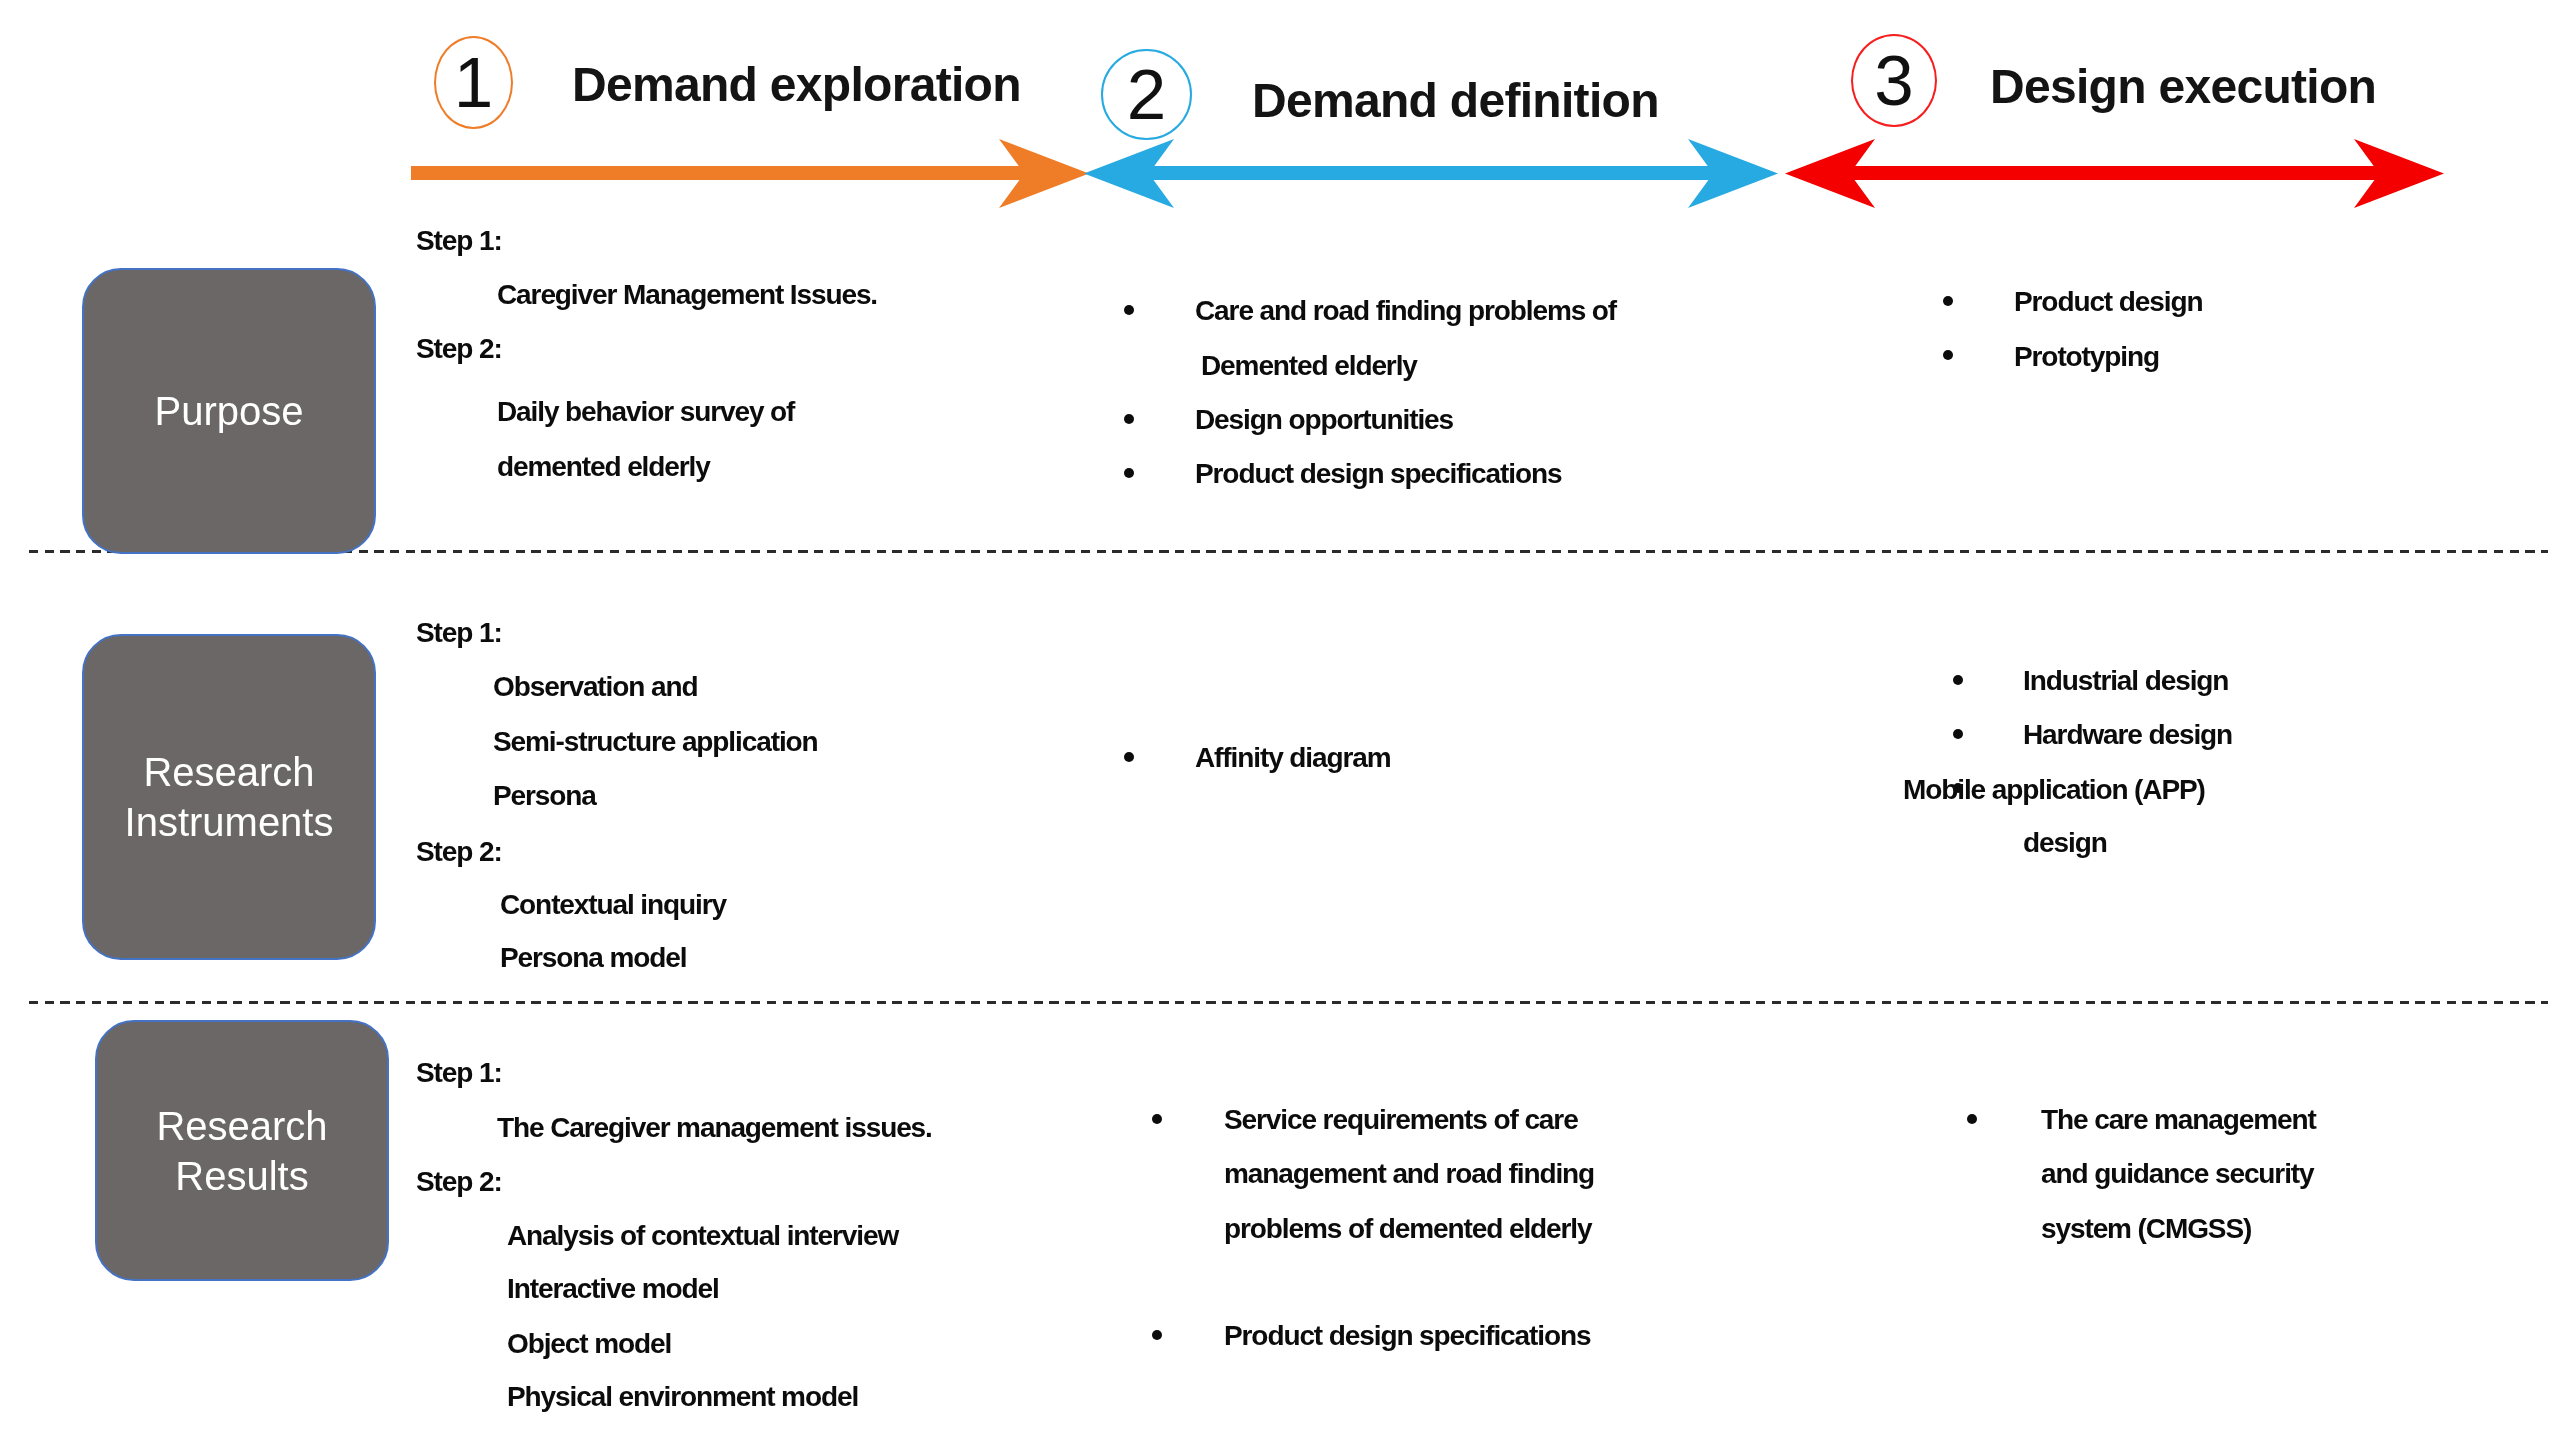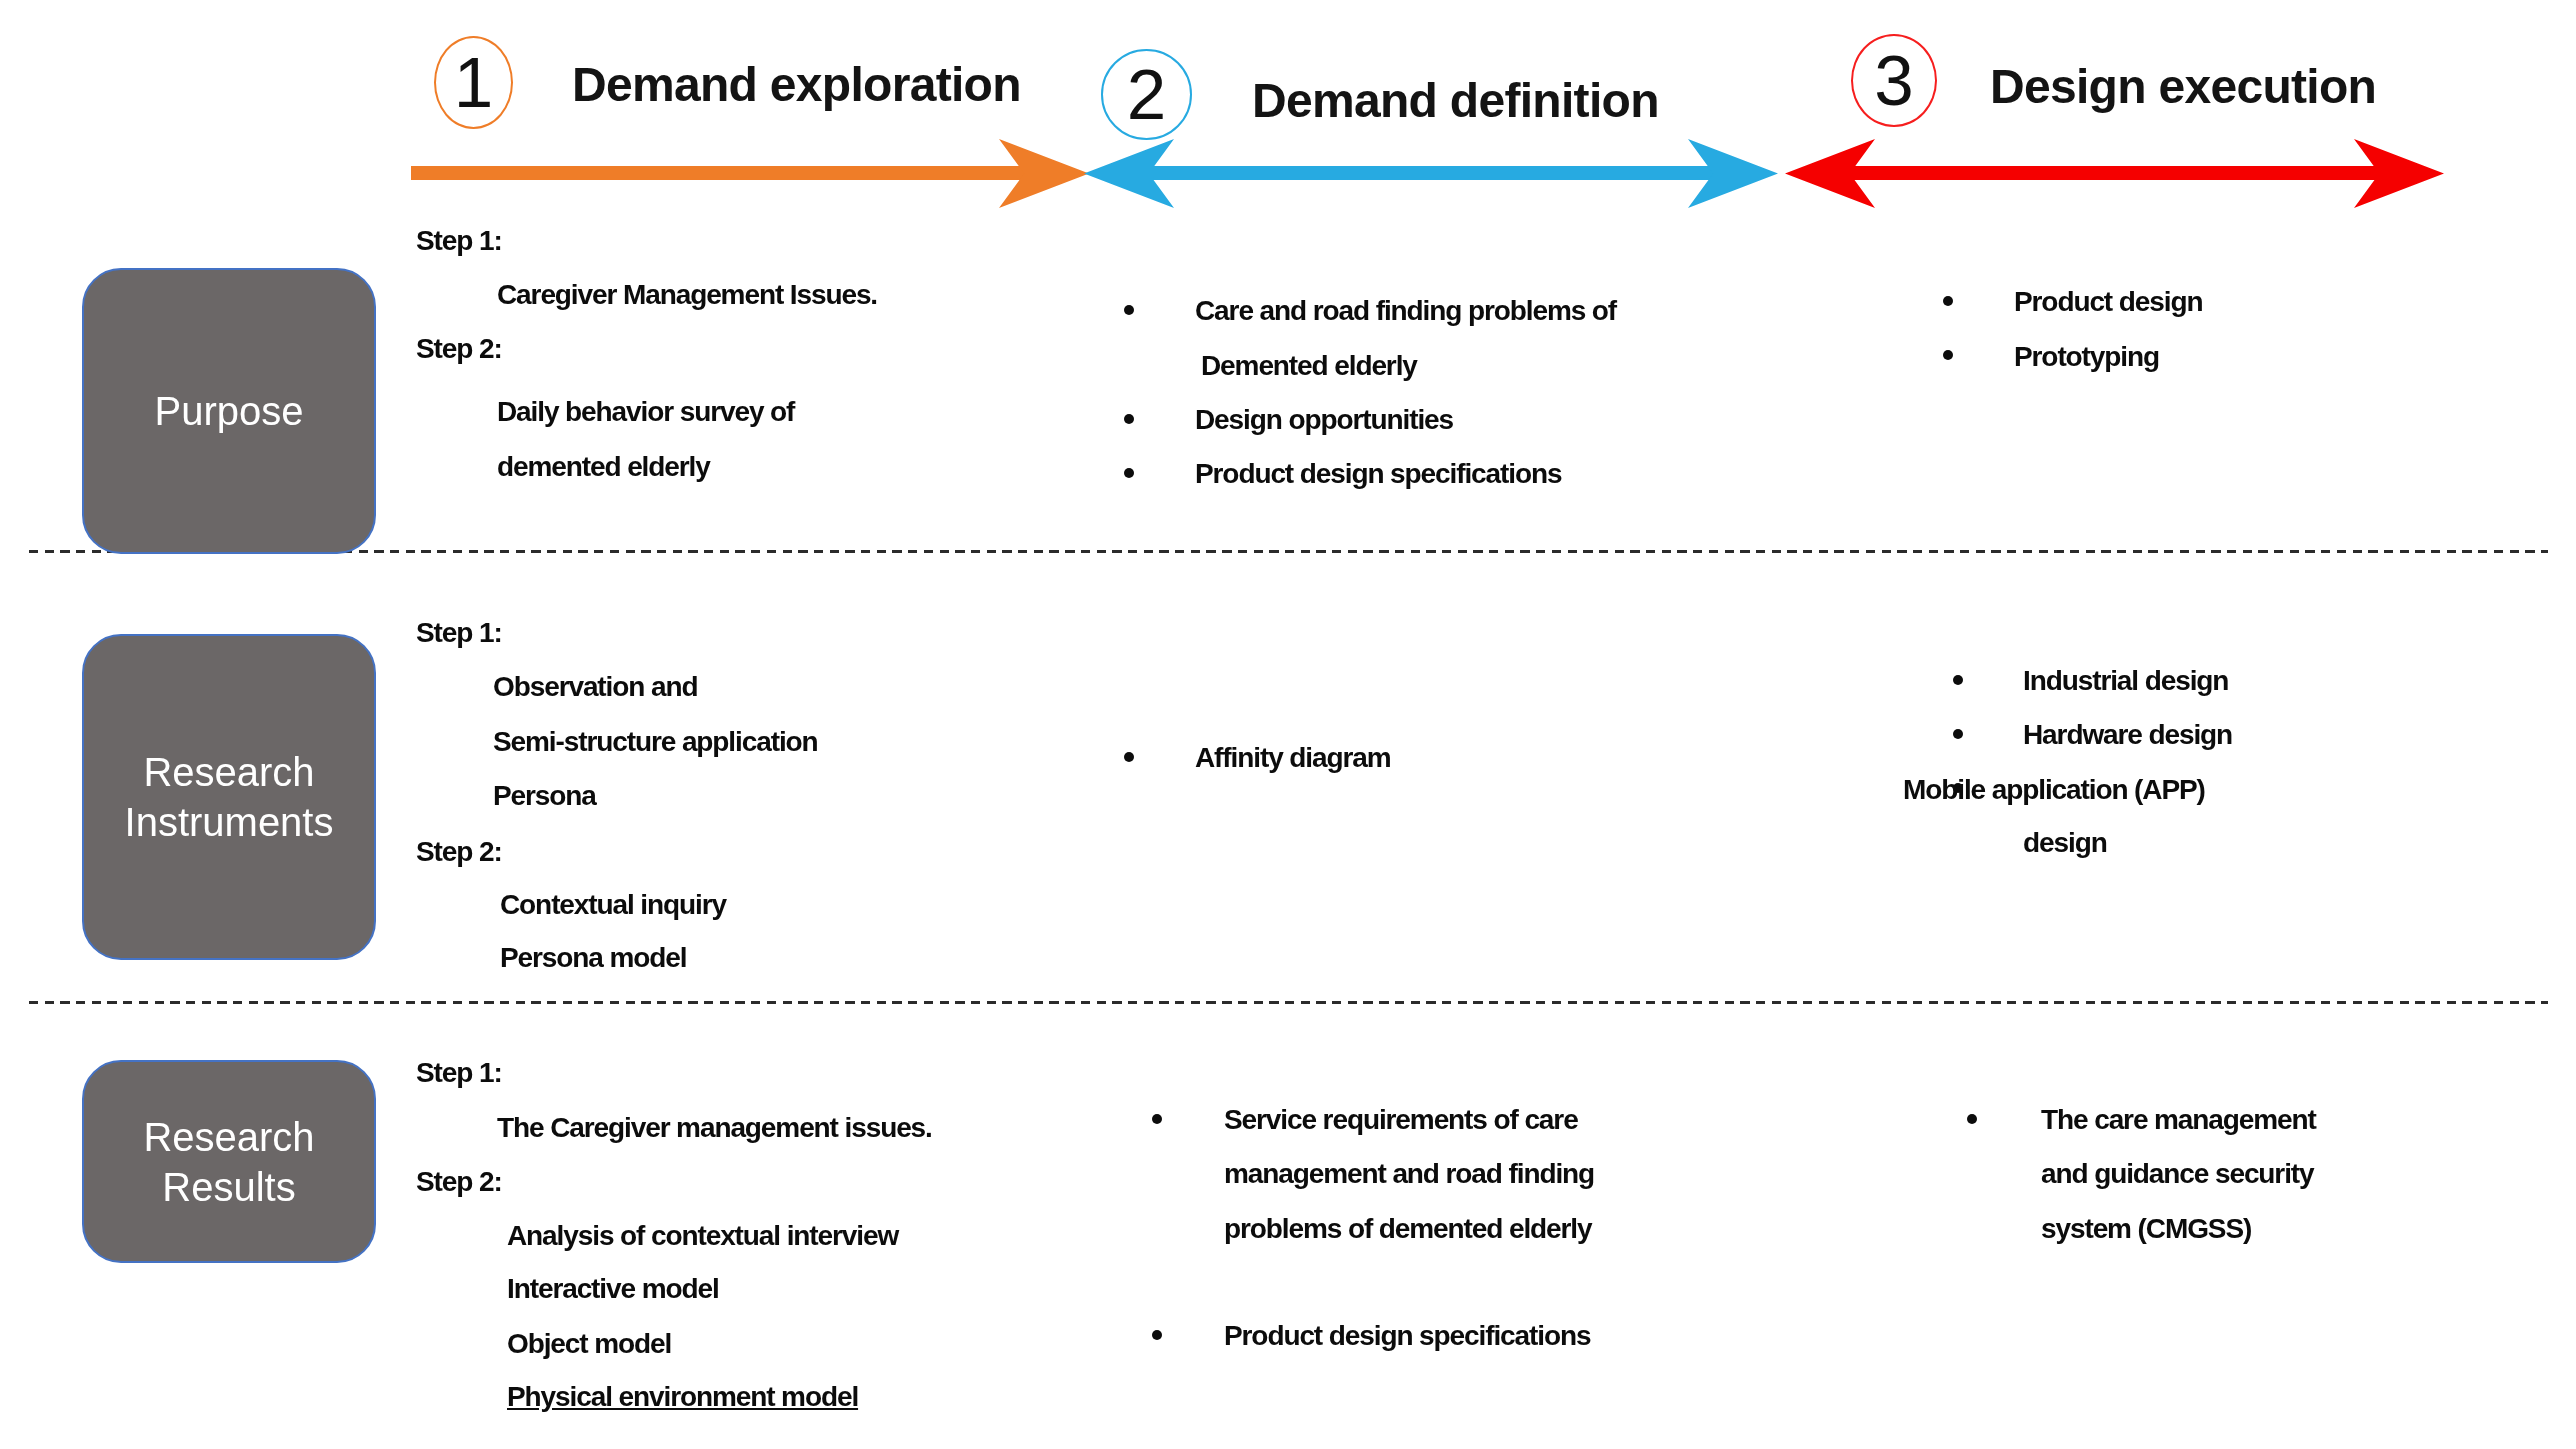--- a/index.html
+++ b/index.html
@@ -23,21 +23,21 @@
   .head.left{clip-path:polygon(100% 0,0 50%,100% 100%,72% 50%);}
   .orange{background:#EF7D28;}
   .blue{background:#27AAE1;}
   .red{background:#F50000;}
   
   .box{position:absolute;left:82px;width:294px;background:#6B6767;border:2.9px solid #4472C4;
        border-radius:39px;display:flex;align-items:center;justify-content:center;text-align:center;
        color:#ffffff;font-size:40px;line-height:50px;font-weight:400;padding:0 14.3px;box-sizing:border-box;}
   .box-purpose{top:268px;height:286px;}
   .box-instruments{top:634px;height:326px;}
-  .box-results{top:1060px;height:203px;}
+  .box-results{top:1020px;height:261px;margin-left:13px;}
   
   .sep{position:absolute;left:29px;width:2519px;height:2.9px;
        background:repeating-linear-gradient(90deg,#2b2b2b 0 9.3px,transparent 9.3px 15.7px);}
   .sep1{top:550px;}
   .sep2{top:1001px;}
 </style>
 </head>
 <body>
 
 <div class="canvas">
@@ -118,21 +118,21 @@
   <div class="bullet" style="left:1953px;top:783px;"></div>
   <div class="t" style="left:1903px;top:768px;">Mobile application (APP)</div>
   <div class="t" style="left:2023px;top:821px;">design</div>
 
   <div class="t" style="left:416px;top:1051px;">Step 1:</div>
   <div class="t" style="left:497px;top:1106px;">The Caregiver management issues.</div>
   <div class="t" style="left:416px;top:1160px;">Step 2:</div>
   <div class="t" style="left:507px;top:1214px;">Analysis of contextual interview</div>
   <div class="t" style="left:507px;top:1267px;">Interactive model</div>
   <div class="t" style="left:507px;top:1322px;">Object model</div>
-  <div class="t" style="left:507px;top:1375px;text-decoration:underline;">Physical environment model</div>
+  <div class="t" style="left:507px;top:1375px;">Physical environment model</div>
 
   <div class="bullet" style="left:1152px;top:1114px;"></div>
   <div class="t" style="left:1224px;top:1098px;">Service requirements of care</div>
   <div class="t" style="left:1224px;top:1152px;">management and road finding</div>
   <div class="t" style="left:1224px;top:1207px;">problems of demented elderly</div>
   <div class="bullet" style="left:1152px;top:1330px;"></div>
   <div class="t" style="left:1224px;top:1314px;">Product design specifications</div>
 
   <div class="bullet" style="left:1967px;top:1114px;"></div>
   <div class="t" style="left:2041px;top:1098px;">The care management</div>

